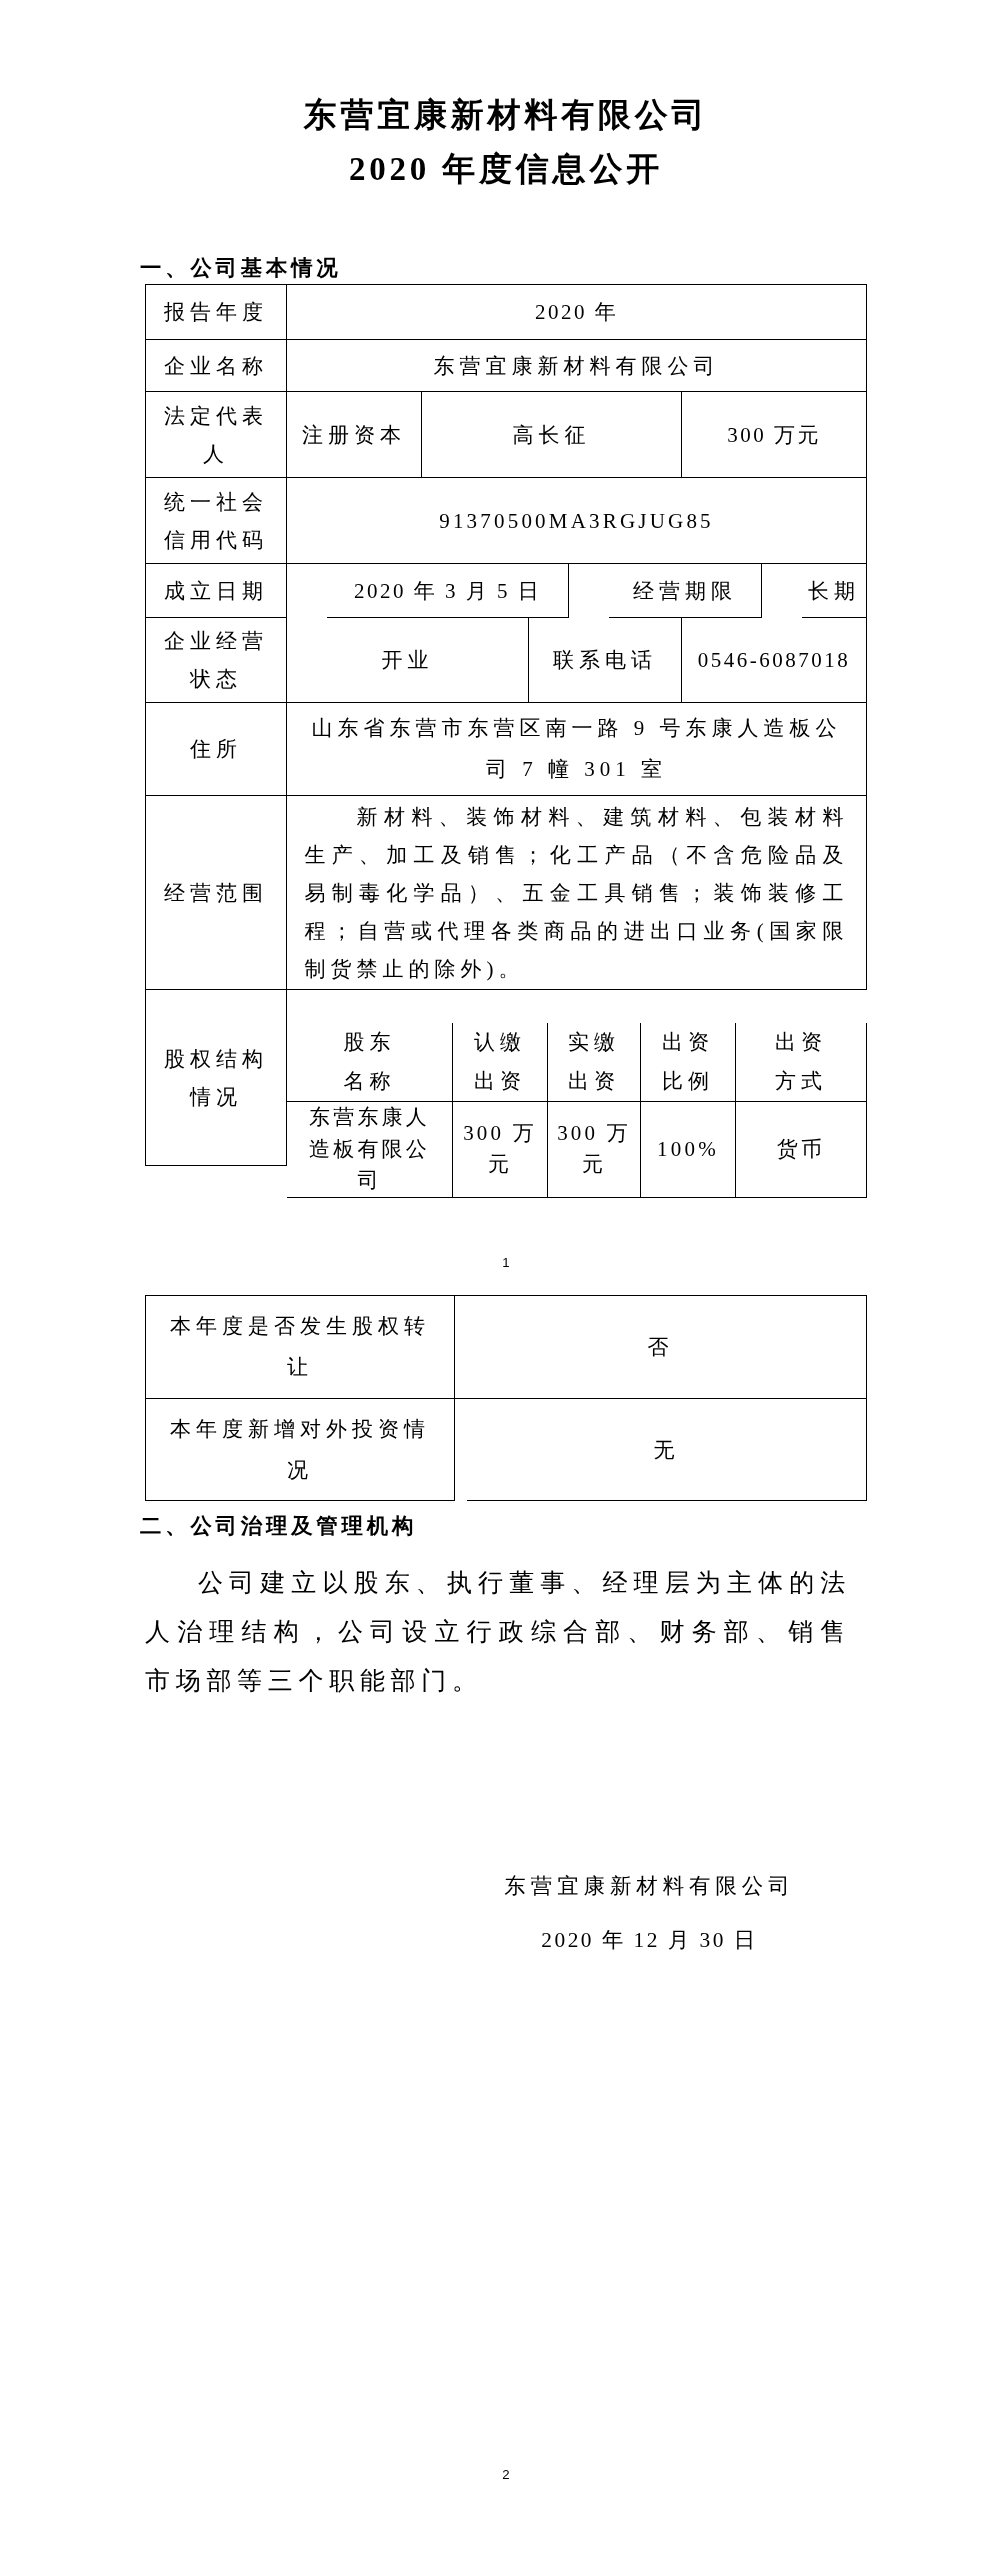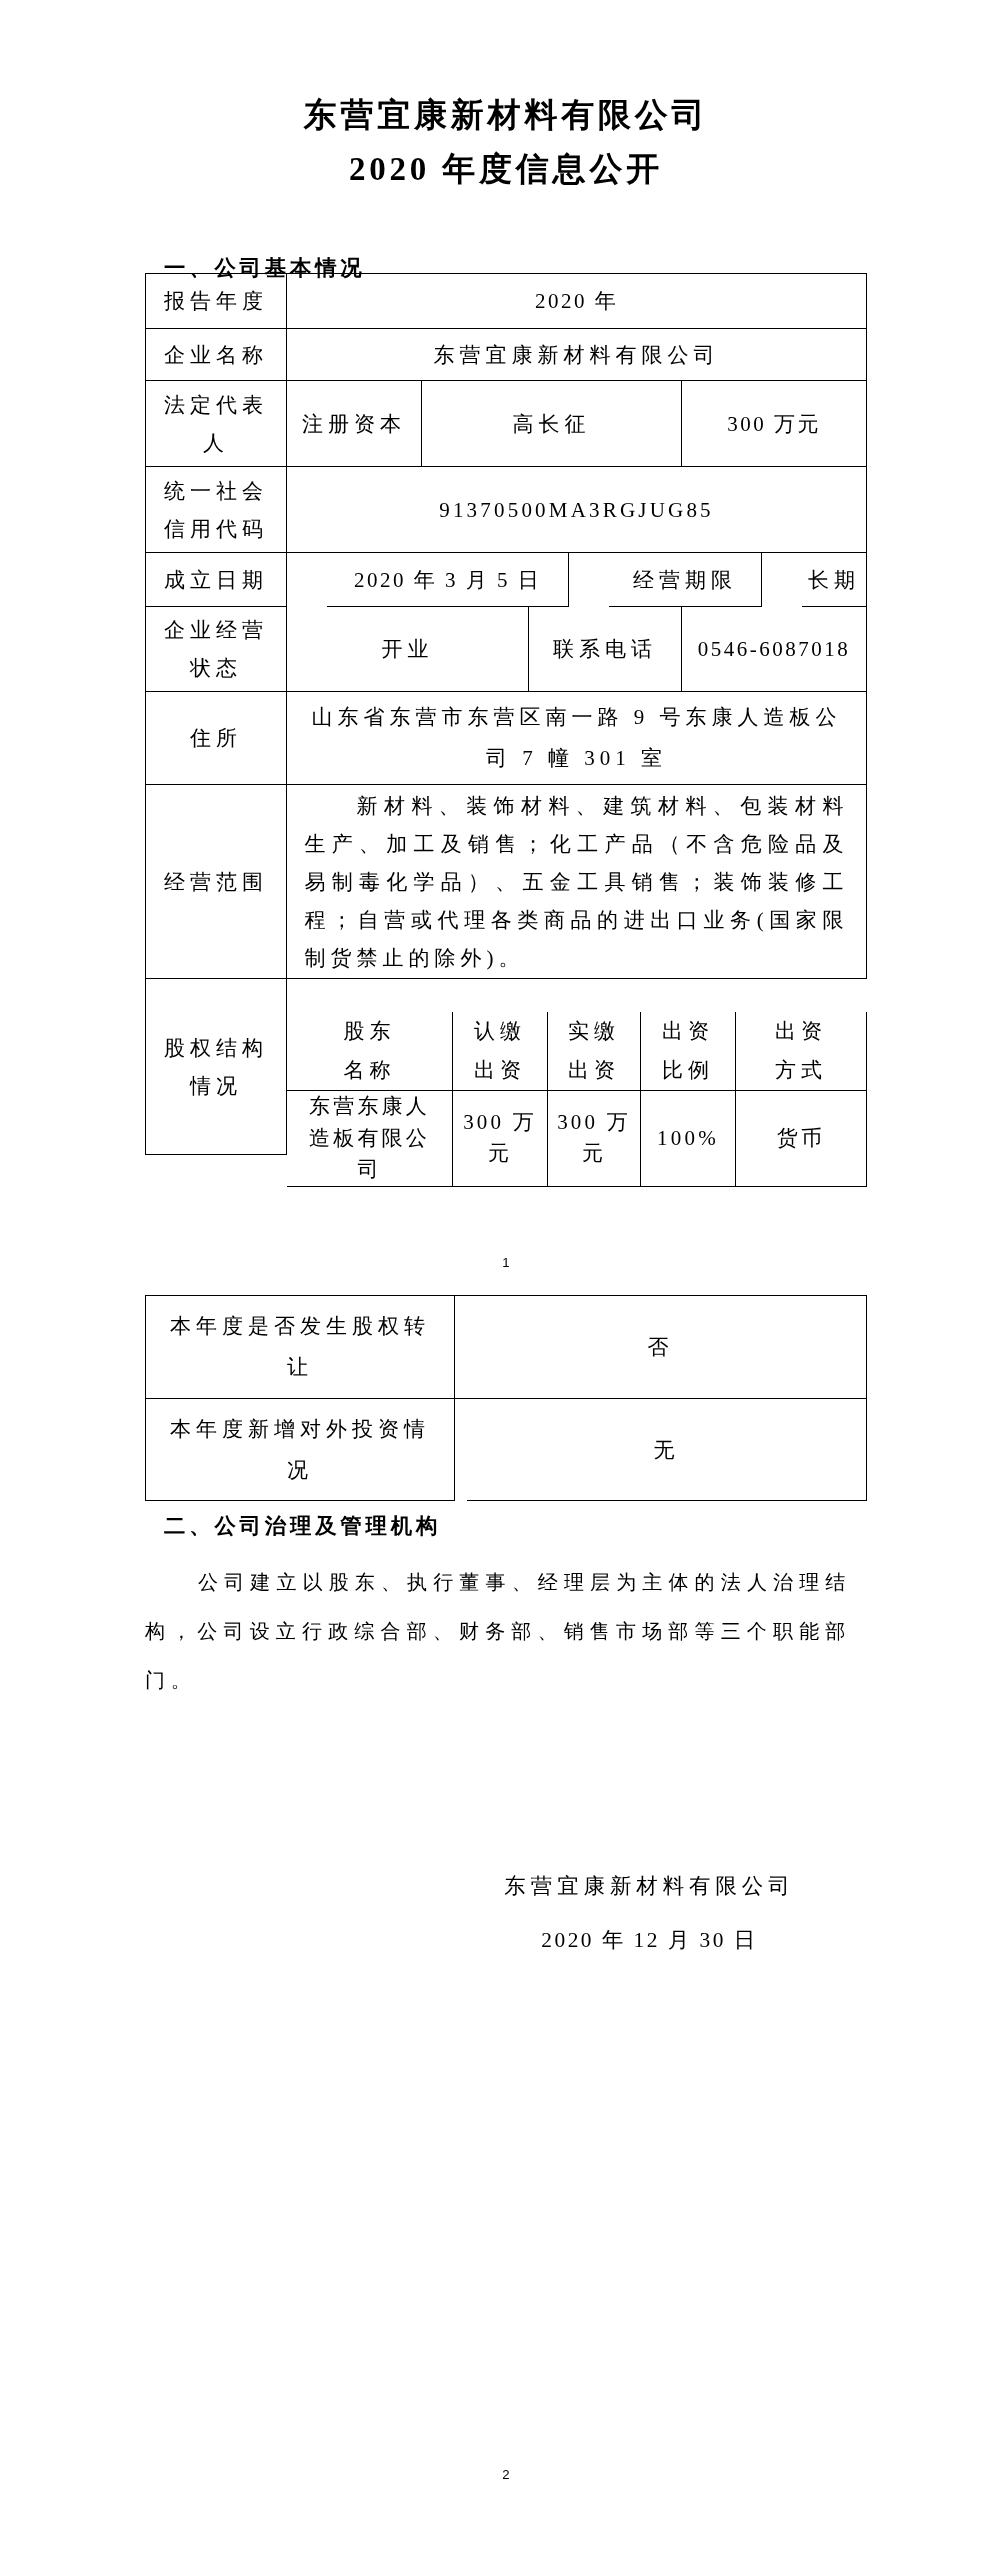--- a/index.html
+++ b/index.html
@@ -21,37 +21,37 @@
   .doc-title {
     position: absolute; left: 145px; top: 88px; width: 722px;
     text-align: center;
     font-family: "Liberation Serif", "DejaVu Serif", serif;
     font-weight: bold;
     font-size: 33px;
     line-height: 54px;
     letter-spacing: 3.8px;
   }
   .sec-heading {
-    position: absolute; left: 164px;
+    position: absolute; left: 140px;
     font-family: "Liberation Sans", "DejaVu Sans", sans-serif;
     font-weight: bold;
     font-size: 21.4px;
     line-height: 30px;
     letter-spacing: 3.8px;
   }
   #heading1 { top: 253px; }
   #heading2 { top: 1511px; }
 
   
   .tbl {
     position: absolute; left: 145px; width: 722px;
     border-top: 1.3px solid #000; border-left: 1.3px solid #000;
     font-size: 21px;
   }
-  #table1 { top: 273px; }
+  #table1 { top: 284px; }
   #table2 { top: 1295px; }
   .r { display: flex; }
   .c {
     border-right: 1.3px solid #000; border-bottom: 1.3px solid #000;
     display: flex; align-items: center; justify-content: center;
     text-align: center;
     letter-spacing: 5px;
     line-height: 38px;
   }
   .c.lab { padding: 0 16.4px; }
@@ -99,21 +99,21 @@
   .eq-amt { padding: 0 3.8px; letter-spacing: 2.5px; }
 
   
   .t2r1 { height: 103px; }
   .t2r2 { height: 102px; gap: 12px; }
   .t2-lab { width: 309px; padding: 0 22px; line-height: 41px; }
 
   
   .body-para {
     position: absolute; left: 145px; top: 1558px; width: 706px;
-    font-size: 20px; line-height: 49px; letter-spacing: 5.7px;
+    font-size: 25px; line-height: 49px; letter-spacing: 5.7px;
     text-align: justify; text-indent: 53px;
   }
 
   
   .signature {
     position: absolute; left: 492px; top: 1859px; width: 315px;
     text-align: center; font-size: 21.4px; line-height: 54px;
   }
   .sig-company { letter-spacing: 5px; }
   .sig-date { letter-spacing: 2.5px; }

